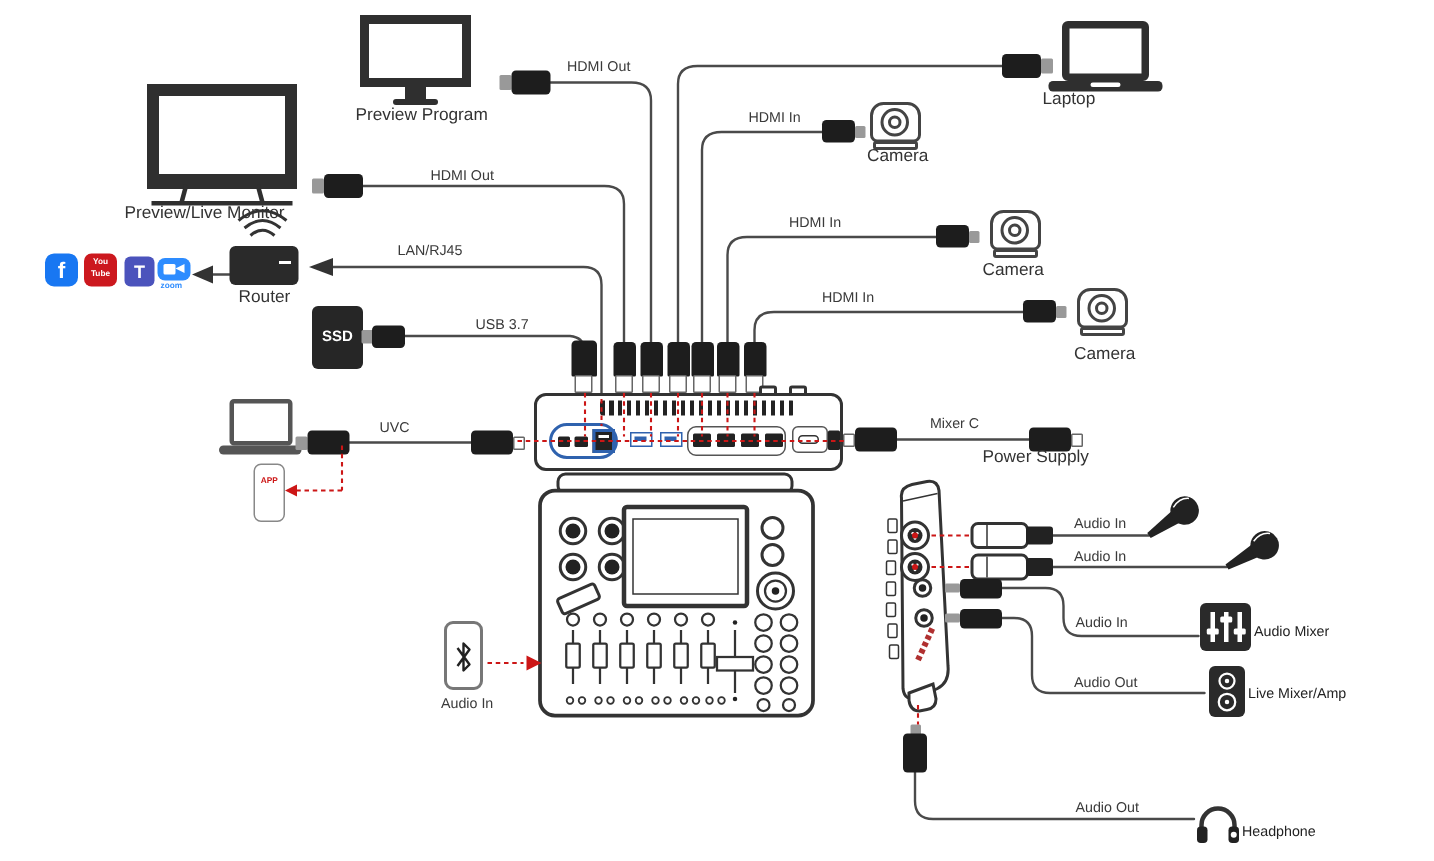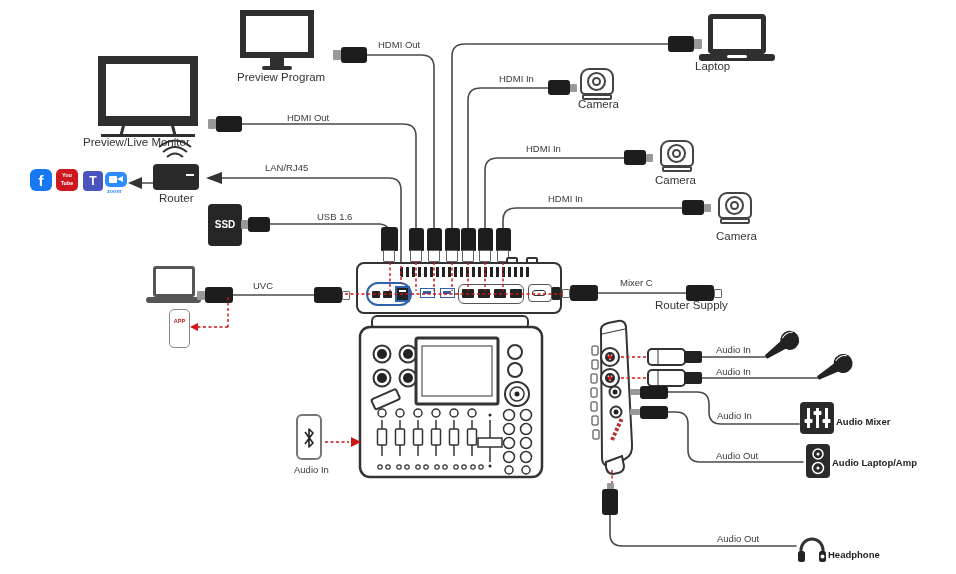--- a/index.html
+++ b/index.html
@@ -2,21 +2,21 @@
 <html><head>
 <meta charset="utf-8">
 <style>
   *{box-sizing:border-box;margin:0;padding:0}
   body{background:#fff}
   #canvas{position:relative;width:956px;height:574px;background:#fff;overflow:hidden;
           font-family:"Liberation Sans",sans-serif}
   .abs{position:absolute}
   .lbl{position:absolute;font-size:9.5px;color:#3a3a3a;white-space:nowrap}
   .lbl-lg{position:absolute;font-size:11.5px;color:#333;white-space:nowrap}
-  .lbl-b{position:absolute;font-size:9.5px;font-weight:bold;color:#222;white-space:nowrap}
+  .lbl-b{position:absolute;font-size:9.5px;font-weight:normal;color:#222;white-space:nowrap}
   svg{position:absolute;overflow:visible}
   .s1{fill:none;stroke:#333;stroke-width:1}
   .s15{fill:none;stroke:#333;stroke-width:1.5}
   .s2{fill:none;stroke:#333;stroke-width:2}
   .s25{fill:none;stroke:#333;stroke-width:2.5}
   .s3{fill:none;stroke:#333;stroke-width:3}
   .wf{fill:#fff}
   .cable{fill:none;stroke:#4a4a4a;stroke-width:1.6;stroke-linecap:round}
   .reddash{fill:none;stroke:#cc1616;stroke-width:1.4;stroke-dasharray:3,2.5}
   .plug{position:absolute;background:#1d1d1d;border-radius:3px}
@@ -352,34 +352,34 @@
   </svg>
   <div class="lbl-b" style="left:836px;top:416px">Audio Mixer</div>
 
   <svg class="abs" style="left:806px;top:444px" width="24" height="34" viewBox="0 0 24 34">
     <rect x="0" y="0" width="24" height="34" rx="4" fill="#2a2a2a"></rect>
     <circle cx="12" cy="10" r="5" fill="none" stroke="#fff" stroke-width="1.5"></circle>
       <circle cx="12" cy="10" r="1.5" fill="#fff"></circle>
     <circle cx="12" cy="24" r="5.5" fill="none" stroke="#fff" stroke-width="1.5"></circle>
       <circle cx="12" cy="24" r="1.5" fill="#fff"></circle>
   </svg>
-  <div class="lbl-b" style="left:832px;top:457px">Audio Laptop/Amp</div>
+  <div class="lbl-b" style="left:832px;top:457px">Live Mixer/Amp</div>
 
   <div class="lbl-b" style="left:828px;top:549px">Headphone</div>
 
   <div class="lbl" style="left:378px;top:39px">HDMI Out</div>
   <div class="lbl" style="left:499px;top:73px">HDMI In</div>
   <div class="lbl" style="left:287px;top:112px">HDMI Out</div>
   <div class="lbl" style="left:526px;top:143px">HDMI In</div>
   <div class="lbl" style="left:265px;top:162px">LAN/RJ45</div>
   <div class="lbl" style="left:548px;top:193px">HDMI In</div>
-  <div class="lbl" style="left:317px;top:211px">USB 1.6</div>
+  <div class="lbl" style="left:317px;top:211px">USB 3.7</div>
   <div class="lbl" style="left:253px;top:280px">UVC</div>
   <div class="lbl" style="left:620px;top:277px">Mixer C</div>
-  <div class="lbl-lg" style="left:655px;top:299px">Router Supply</div>
+  <div class="lbl-lg" style="left:655px;top:299px">Power Supply</div>
   <div class="lbl" style="left:716px;top:344px">Audio In</div>
   <div class="lbl" style="left:716px;top:366px">Audio In</div>
   <div class="lbl" style="left:717px;top:410px">Audio In</div>
   <div class="lbl" style="left:716px;top:450px">Audio Out</div>
   <div class="lbl" style="left:717px;top:533px">Audio Out</div>
 
   <svg class="abs" style="left:0;top:0;pointer-events:none" width="956" height="574" viewBox="0 0 956 574">
     <path class="reddash" d="M345,294 H563"></path>
     <path class="reddash" d="M390,262 V291"></path>
     <path class="reddash" d="M416,262 V291"></path>

